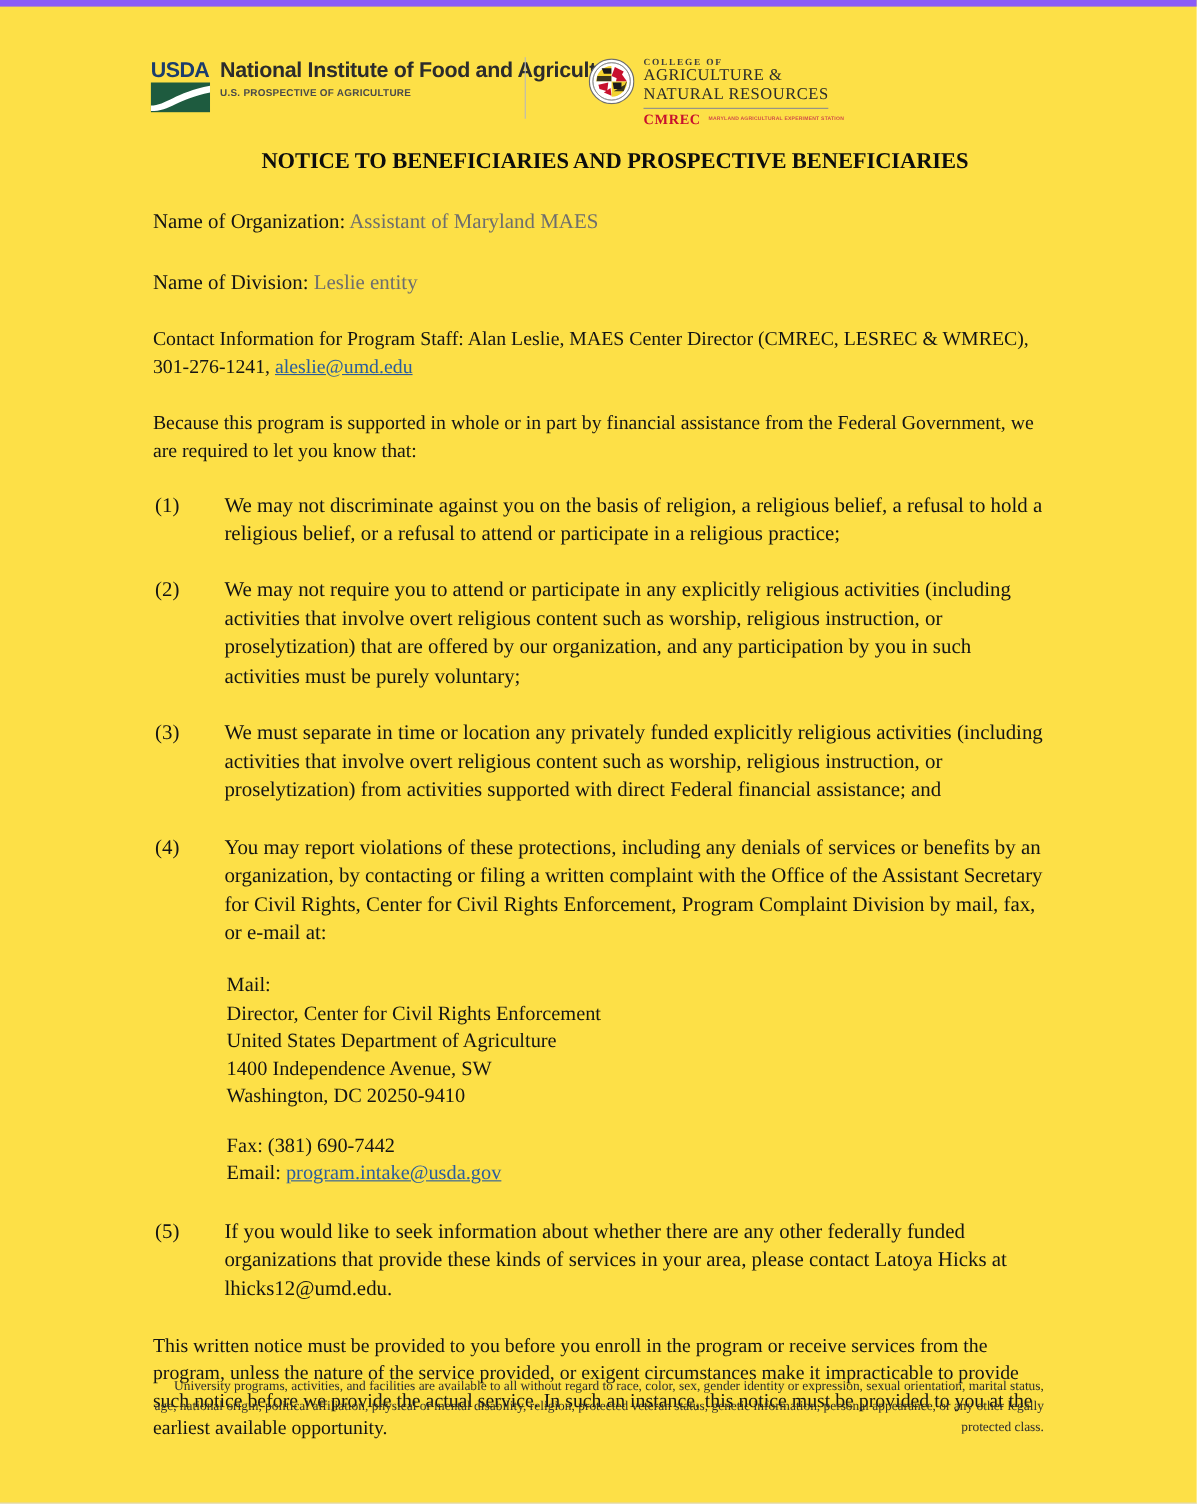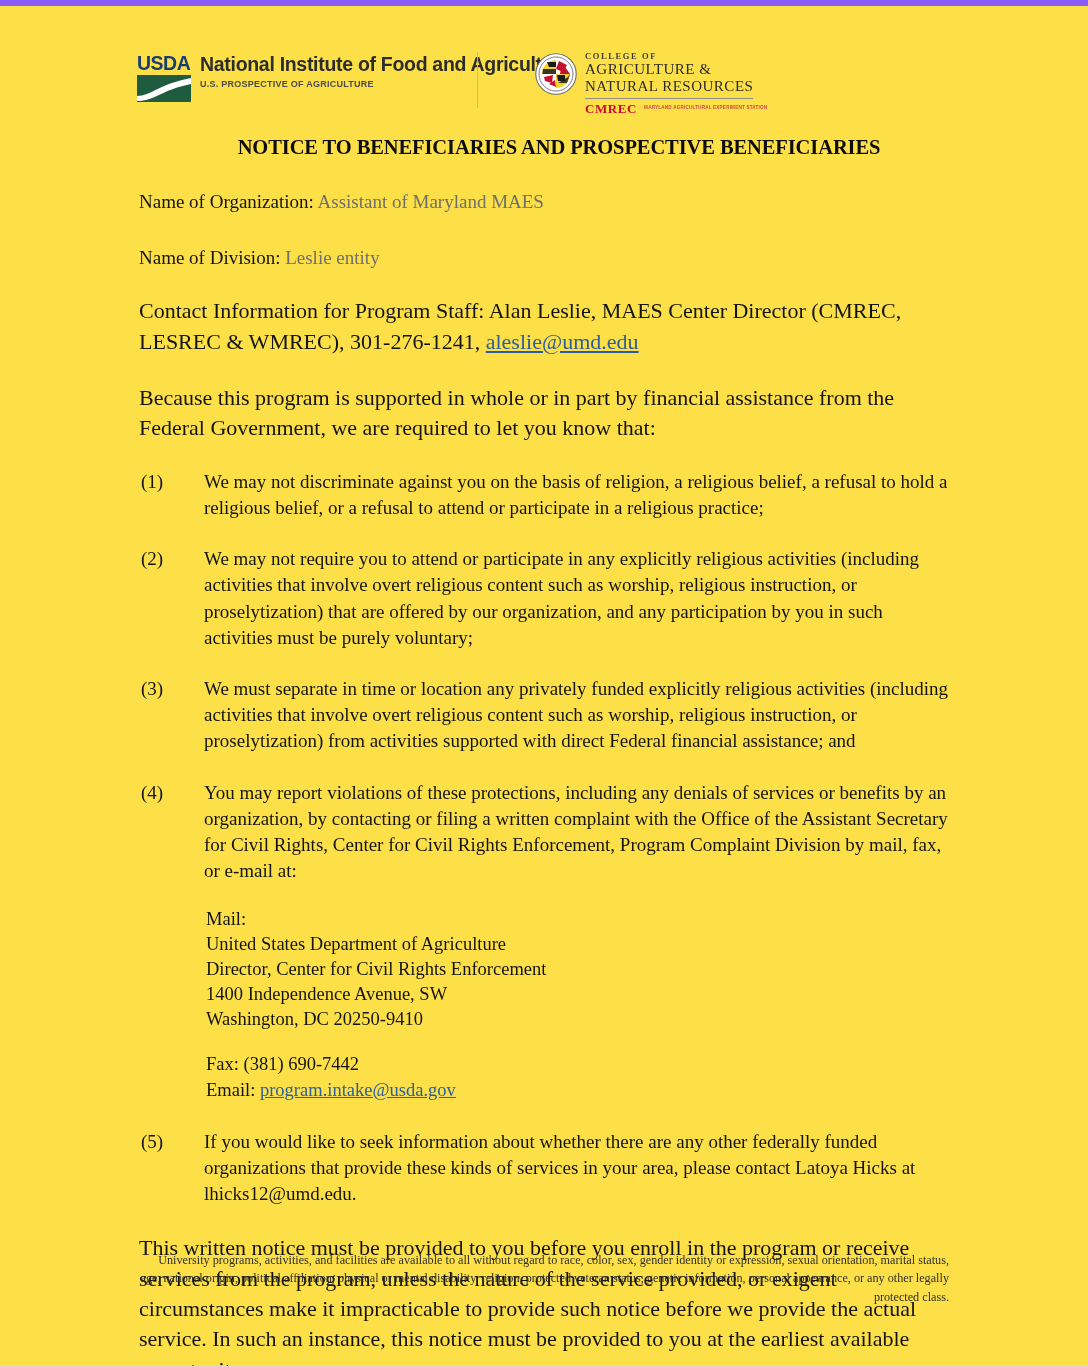--- a/index.html
+++ b/index.html
@@ -153,21 +153,21 @@
 
   .field-line {
     font-size: 19px;
     line-height: 1.35;
     margin-top: 30px;
   }
   .field-label { color: #141414; }
   .field-value { color: #6e6e6e; }
 
   p.body-para {
-    font-size: 22px;
+    font-size: 18px;
     line-height: 1.38;
     margin: 26px 0 0 0;
     color: #141414;
     text-align: left;
   }
 
   .num-item {
     display: flex;
     margin-top: 25px;
     font-size: 19px;
@@ -295,22 +295,22 @@
       <div class="num-text">We must separate in time or location any privately funded explicitly religious activities (including activities that involve overt religious content such as worship, religious instruction, or proselytization) from activities supported with direct Federal financial assistance; and</div>
     </div>
 
     <div class="num-item">
       <div class="num-marker">(4)</div>
       <div class="num-text">You may report violations of these protections, including any denials of services or benefits by an organization, by contacting or filing a written complaint with the Office of the Assistant Secretary for Civil Rights, Center for Civil Rights Enforcement, Program Complaint Division by mail, fax, or e-mail at:</div>
     </div>
 
     <div class="addr-block">
       <div class="lbl">Mail:</div>
+      <div>Director, Center for Civil Rights Enforcement</div>
       <div>United States Department of Agriculture</div>
-      <div>Director, Center for Civil Rights Enforcement</div>
       <div>1400 Independence Avenue, SW</div>
       <div>Washington, DC 20250-9410</div>
       <div class="addr-gap"></div>
       <div><span class="lbl">Fax:</span><span> (381) 690-7442</span></div>
       <div><span class="lbl">Email:</span> <span class="maillink">program.intake@usda.gov</span></div>
     </div>
 
     <div class="num-item" style="margin-top:26px;">
       <div class="num-marker">(5)</div>
       <div class="num-text">If you would like to seek information about whether there are any other federally funded organizations that provide these kinds of services in your area, please contact Latoya Hicks at lhicks12@umd.edu.</div>

